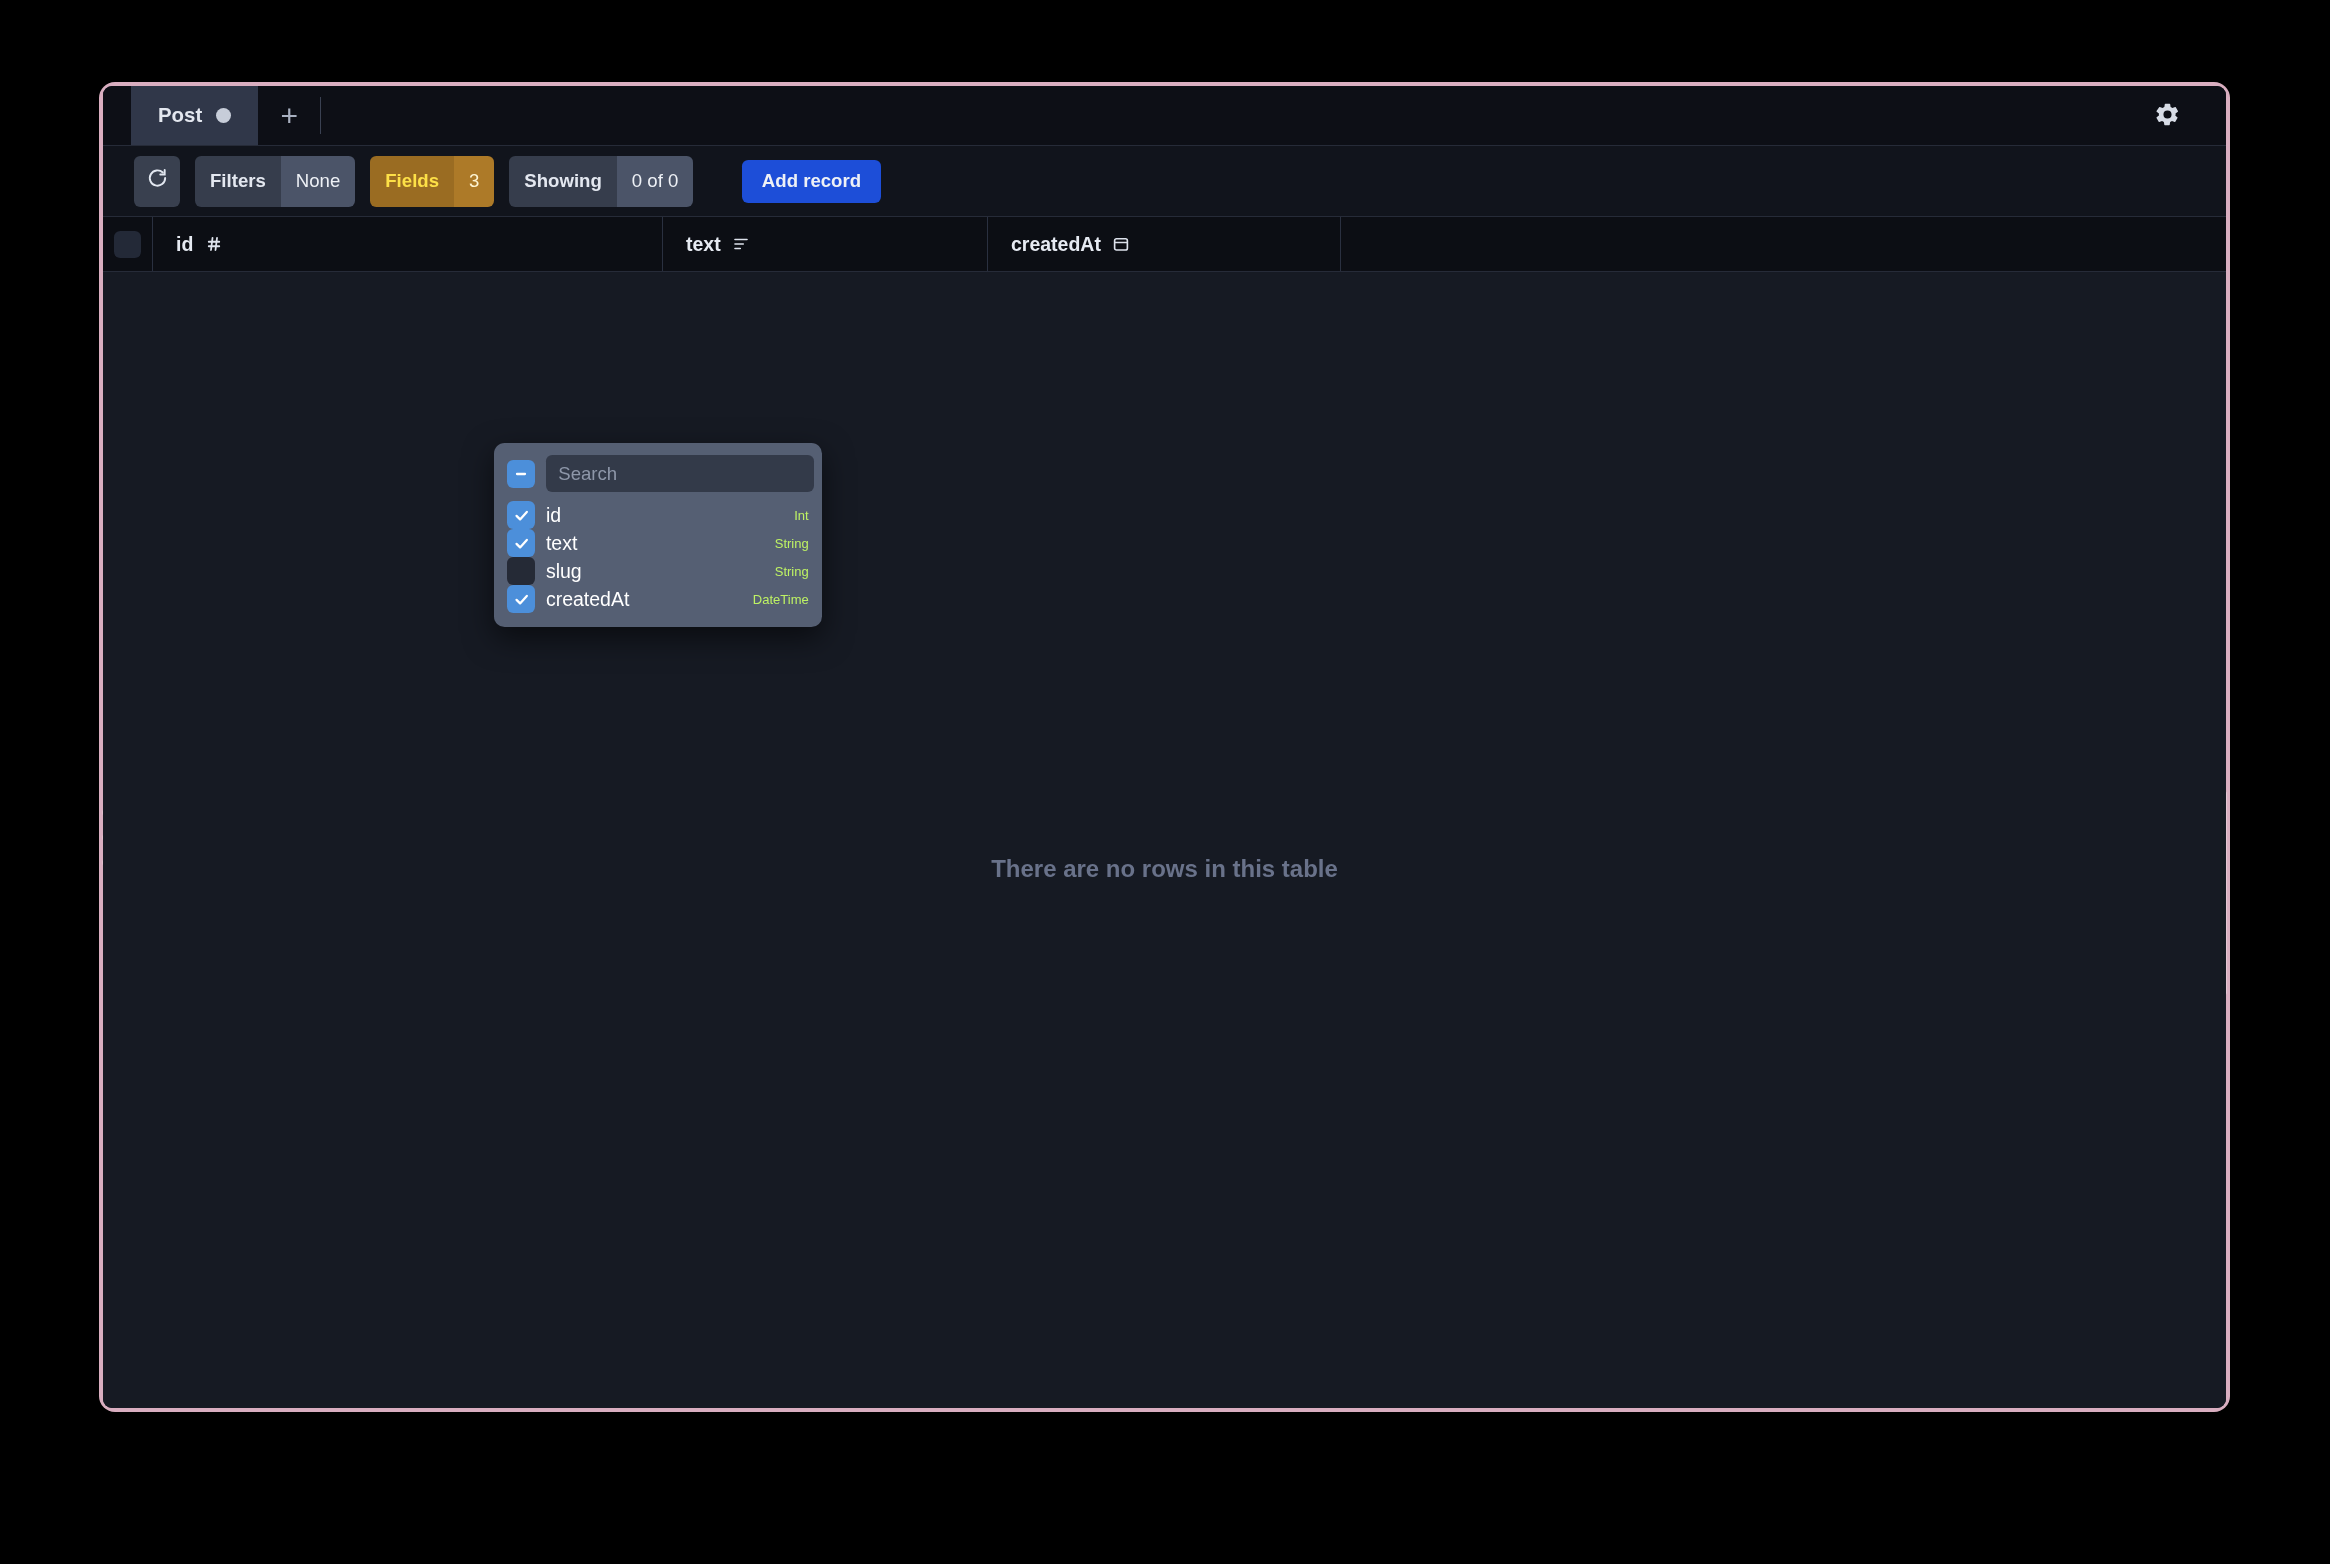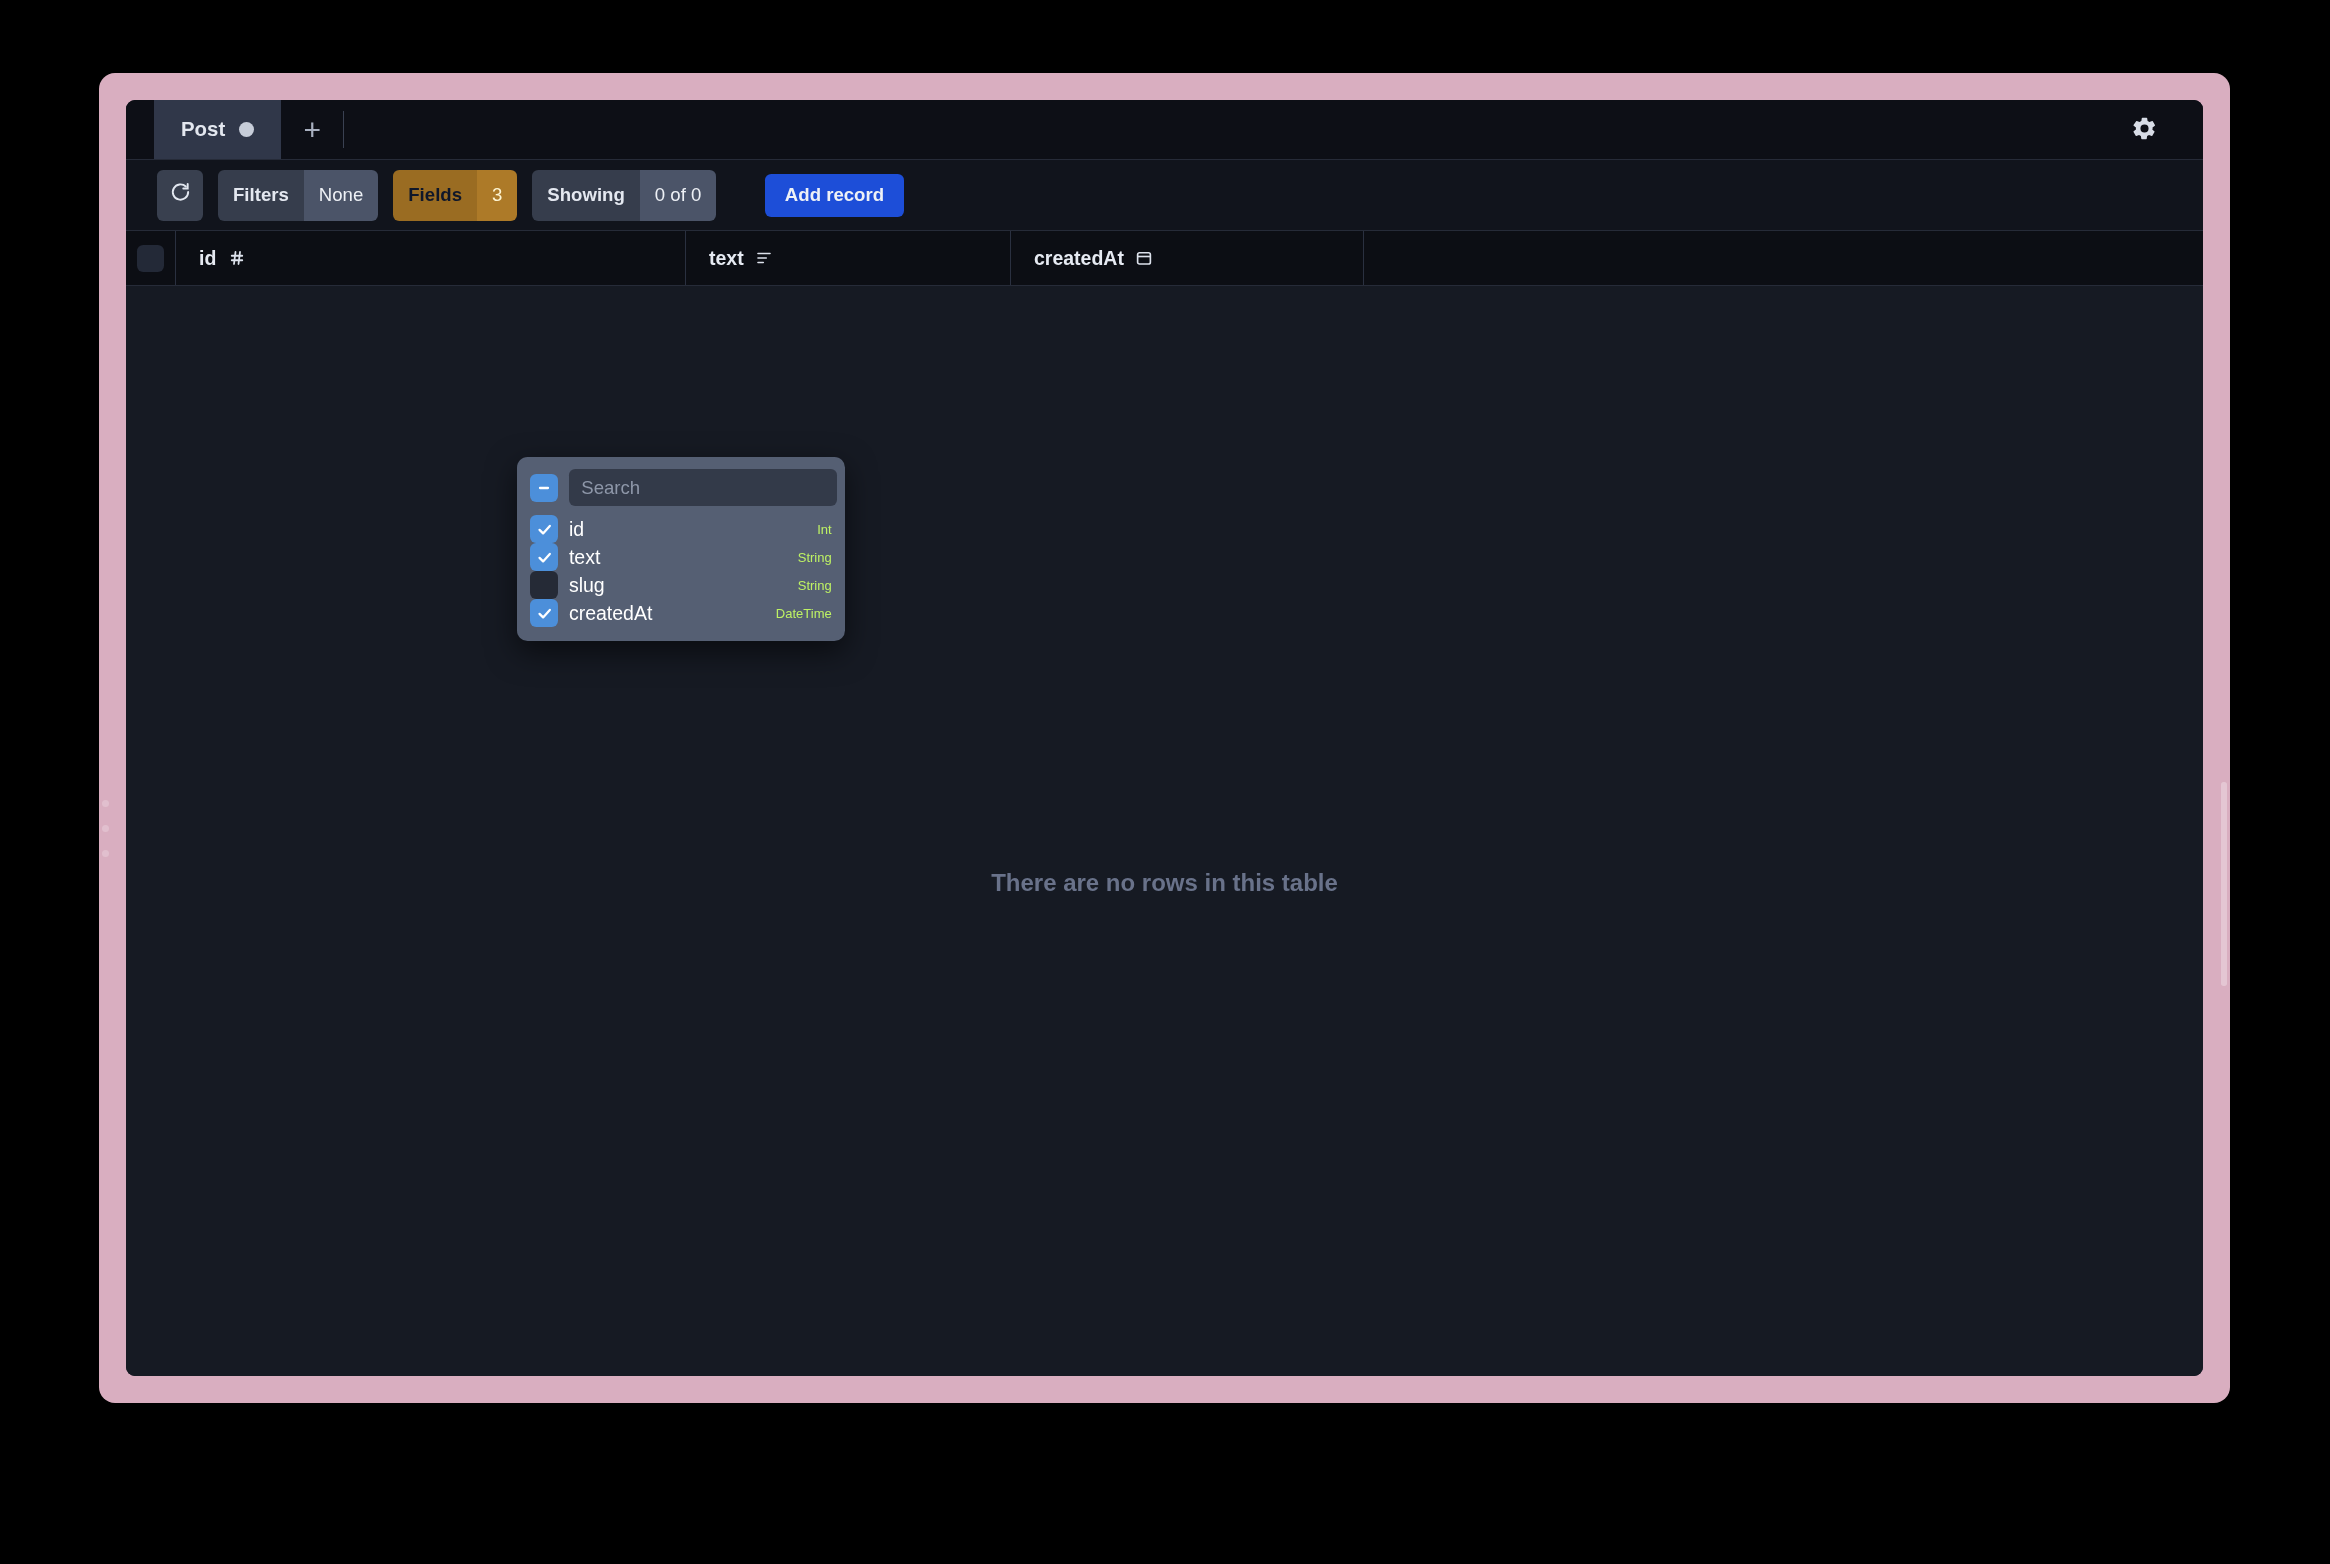--- a/index.html
+++ b/index.html
@@ -9,26 +9,26 @@
     height: 1564px;
     background: #000000;
     font-family: "Liberation Sans", sans-serif;
     overflow: hidden;
   }
 
   
   #app-frame {
     position: absolute;
     left: 99px;
-    top: 73px;
+    top: 82px;
     width: 2131px;
     height: 1330px;
     background: #d9aec0;
     border-radius: 16px;
-    padding: 27px;
+    padding: 4px;
   }
 
   
   #frame-drag-handle {
     position: absolute;
     left: 2.7px;
     top: 727px;
     width: 7px;
     height: 57px;
     display: flex;
@@ -166,21 +166,21 @@
   }
   .seg-value {
     padding: 0 15px;
     height: 100%;
     display: flex;
     align-items: center;
     background: #4b5468;
     color: #eef1f6;
     font-weight: normal;
   }
-  #fields-button .seg-label { background: #9a6c22; color: #0f172a; }
+  #fields-button .seg-label { background: #9a6c22; color: #fde047; }
   #fields-button .seg-value { background: #ad7a28; color: #fdf4d2; }
 
   #add-record-button {
     margin-left: 34px;
     background: #1d4ed8;
     color: #eef1f6;
     padding: 0 19.5px;
     height: 43px;
     border-radius: 6.2px;
     display: flex;

